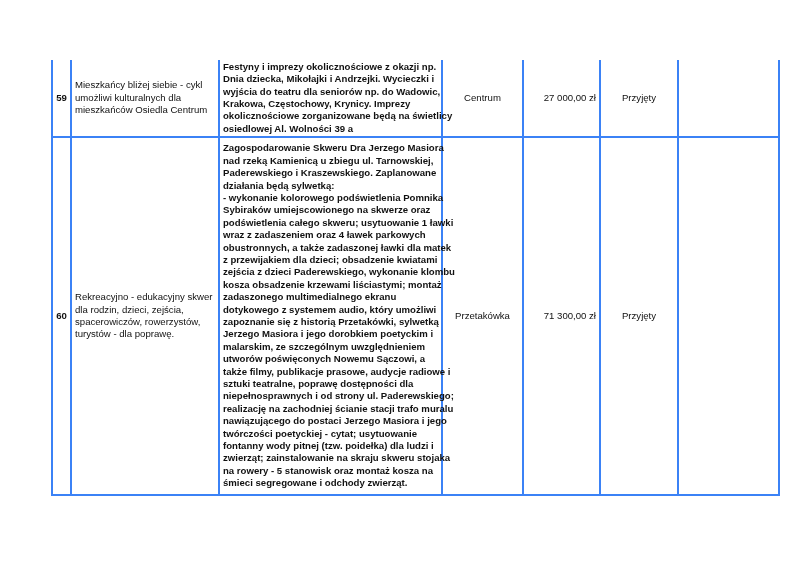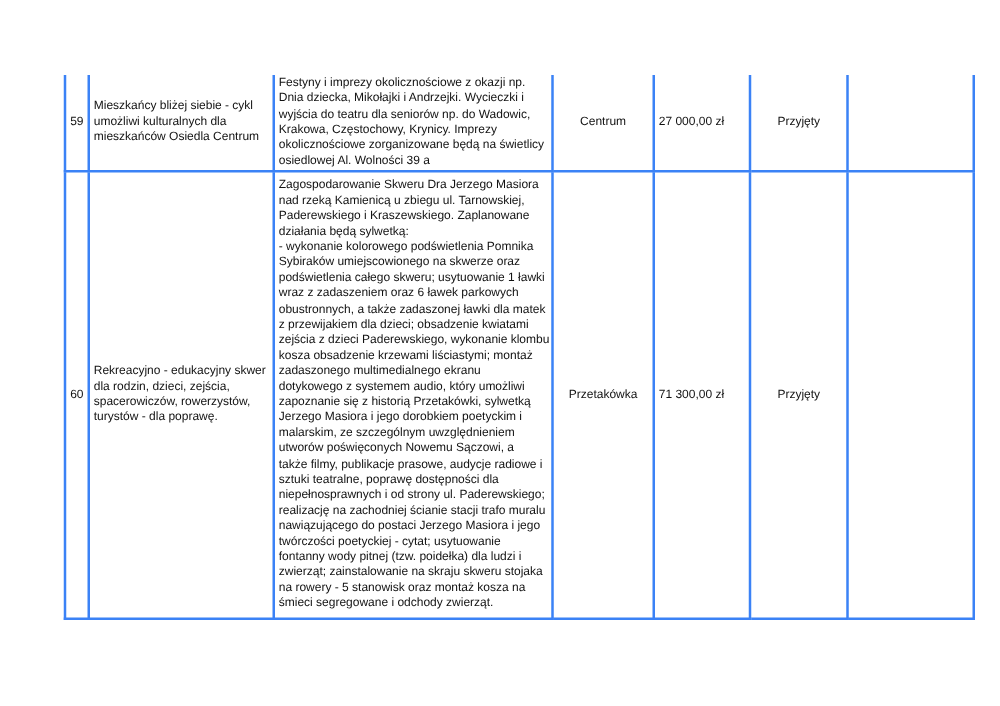--- a/index.html
+++ b/index.html
@@ -11,25 +11,25 @@
       border-collapse: collapse; table-layout: fixed;
       width: 727px;
     }
     table.grid td {
       border: 2px solid #3b82f6;
       font-size: 9.6px; line-height: 12.4px;
       vertical-align: middle; padding: 0 3px;
       word-wrap: break-word;
     }
     table.grid tr.first td { border-top: none; }
-    td.no { text-align: center; font-weight: normal; padding: 0; }
+    td.no { text-align: center; font-weight: bold; padding: 0; }
     td.title { padding-left: 3px; }
-    td.desc { padding: 0 3px 0 3px; vertical-align: top; }
+    td.desc { padding: 0 3px 0 3px; vertical-align: top; font-weight: bold; }
     td.area { text-align: center; }
-    td.amount { text-align: left; padding-left: 4px; }
+    td.amount { text-align: right; padding-left: 4px; }
     td.status { text-align: center; }
     tr.r59 td { height: 76px; }
     tr.r60 td { height: 356px; }
     .line { display: block; white-space: nowrap; }
   </style>
 </head>
 <body>
 
 <div class="page">
   <table class="grid">
@@ -72,21 +72,21 @@
           <span class="line">turystów - dla poprawę.</span>
         </td>
         <td class="desc" id="desc60">
             <span class="line">Zagospodarowanie Skweru Dra Jerzego Masiora</span>
             <span class="line">nad rzeką Kamienicą u zbiegu ul. Tarnowskiej,</span>
             <span class="line">Paderewskiego i Kraszewskiego. Zaplanowane</span>
             <span class="line">działania będą sylwetką:</span>
             <span class="line">- wykonanie kolorowego podświetlenia Pomnika</span>
             <span class="line">Sybiraków umiejscowionego na skwerze oraz</span>
             <span class="line">podświetlenia całego skweru; usytuowanie 1 ławki</span>
-            <span class="line">wraz z zadaszeniem oraz 6 ławek parkowych</span>
+            <span class="line">wraz z zadaszeniem oraz 4 ławek parkowych</span>
             <span class="line">obustronnych, a także zadaszonej ławki dla matek</span>
             <span class="line">z przewijakiem dla dzieci; obsadzenie kwiatami</span>
             <span class="line">zejścia z dzieci Paderewskiego, wykonanie klombu</span>
             <span class="line">kosza obsadzenie krzewami liściastymi; montaż</span>
             <span class="line">zadaszonego multimedialnego ekranu</span>
             <span class="line">dotykowego z systemem audio, który umożliwi</span>
             <span class="line">zapoznanie się z historią Przetakówki, sylwetką</span>
             <span class="line">Jerzego Masiora i jego dorobkiem poetyckim i</span>
             <span class="line">malarskim, ze szczególnym uwzględnieniem</span>
             <span class="line">utworów poświęconych Nowemu  Sączowi, a</span>

